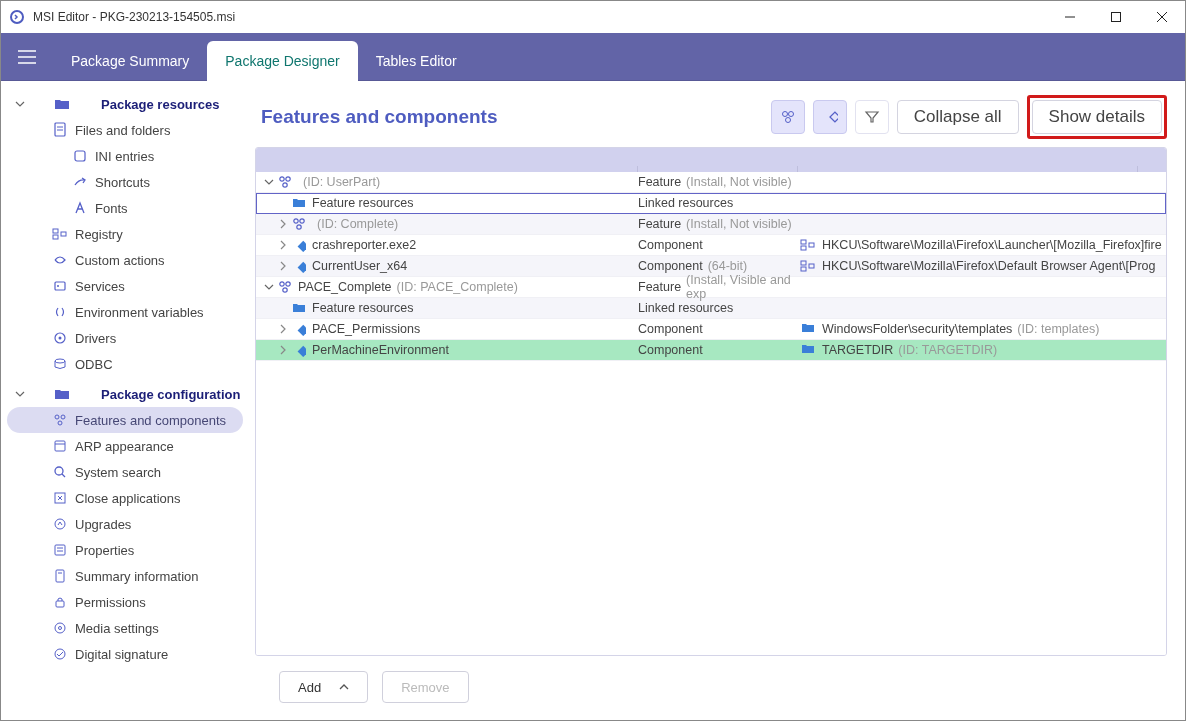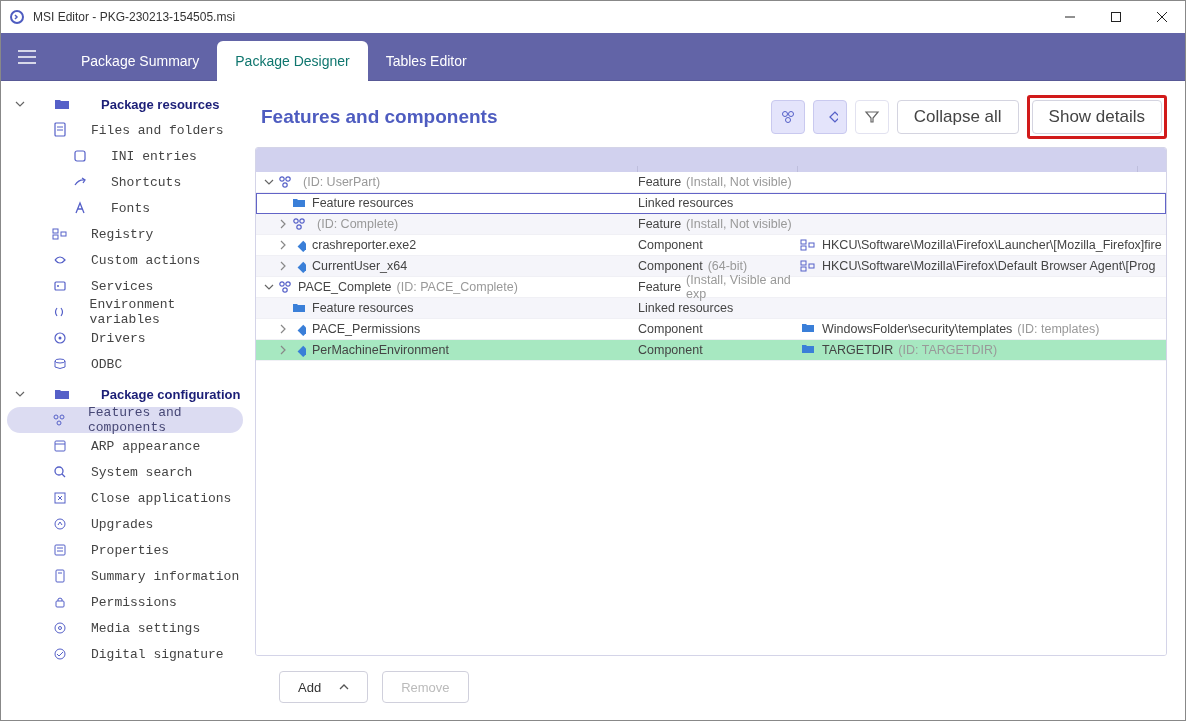--- a/index.html
+++ b/index.html
@@ -3,33 +3,33 @@
 <meta charset="utf-8">
 <style>
 * { box-sizing: border-box; margin: 0; padding: 0; font-family: 'Segoe UI', Tahoma, sans-serif; }
 body { width: 1186px; height: 721px; background: #fff; overflow: hidden; position: relative; border: 1px solid #888; }
 .titlebar { height: 32px; display: flex; align-items: center; padding: 0 0 0 8px; background: #fff; }
 .titlebar .icon-app { width: 16px; height: 16px; margin-right: 8px; }
 .titlebar .title { font-size: 12px; color: #333; flex: 1; }
 .winbtns { display: flex; }
 .winbtn { width: 46px; height: 32px; display: flex; align-items: center; justify-content: center; }
 .winbtn svg { stroke: #222; }
-.tabbar { height: 48px; background: #6264a7; display: flex; align-items: center; padding-left: 8px; box-shadow: inset 0 -1px 0 rgba(0,0,0,0.1); gap: 10px; }
+.tabbar { height: 48px; background: #6264a7; display: flex; align-items: center; padding-left: 8px; box-shadow: inset 0 -1px 0 rgba(0,0,0,0.1); }
 .hamburger { width: 36px; height: 36px; display: flex; align-items: center; justify-content: center; margin-right: 8px; }
 .tabs { display: flex; align-items: flex-end; height: 100%; }
 .tab { padding: 0 18px; height: 40px; display: flex; align-items: center; color: #fff; font-size: 14px; border-radius: 6px 6px 0 0; margin-top: 8px; }
 .tab.active { background: #fff; color: #0f766e; font-weight: 400; }
 .main { display: flex; height: calc(100% - 80px); }
 .sidebar { width: 248px; padding: 10px 6px; overflow-y: auto; }
 .tree-header { display: flex; align-items: center; height: 26px; font-size: 13px; color: #1b1e77; font-weight: 600; padding-left: 8px; gap: 23px; }
 .tree-header .chev { width: 14px; margin-right: 2px; }
 .tree-header .icon { width: 18px; margin-right: 6px; }
 .tree-item { display: flex; align-items: center; height: 26px; font-size: 13px; color: #444; padding-left: 42px; border-radius: 14px; }
 .tree-item .icon { width: 22px; display: flex; justify-content: center; }
-.tree-item .lbl { margin-left: 20px; font-family: Liberation Mono, monospace; }
+.tree-item .lbl { margin-left: 4px; }
 .tree-item.sub { padding-left: 62px; }
 .tree-item.selected { background: #dcdcf2; color: #464775; }
 .tree-item.selected .lbl { color: #464775; }
 .content { flex: 1; padding: 14px 18px 12px 6px; display: flex; flex-direction: column; }
 .content-header { display: flex; align-items: center; margin-bottom: 8px; }
 .content-title { font-size: 19px; color: #4e5cc0; font-weight: 600; flex: 1; padding-left: 6px; }
 .htoolbar { display: flex; gap: 8px; align-items: center; }
 .iconbtn { width: 34px; height: 34px; border-radius: 4px; border: 1px solid #e2e2f0; display: flex; align-items: center; justify-content: center; }
 .iconbtn.active { background: #e4e4fb; border-color: #c9c9ef; }
 .txtbtn { height: 34px; padding: 0 16px; border: 1px solid #d4d4e0; border-radius: 4px; background: #fff; font-size: 17px; color: #444; display: flex; align-items: center; }

